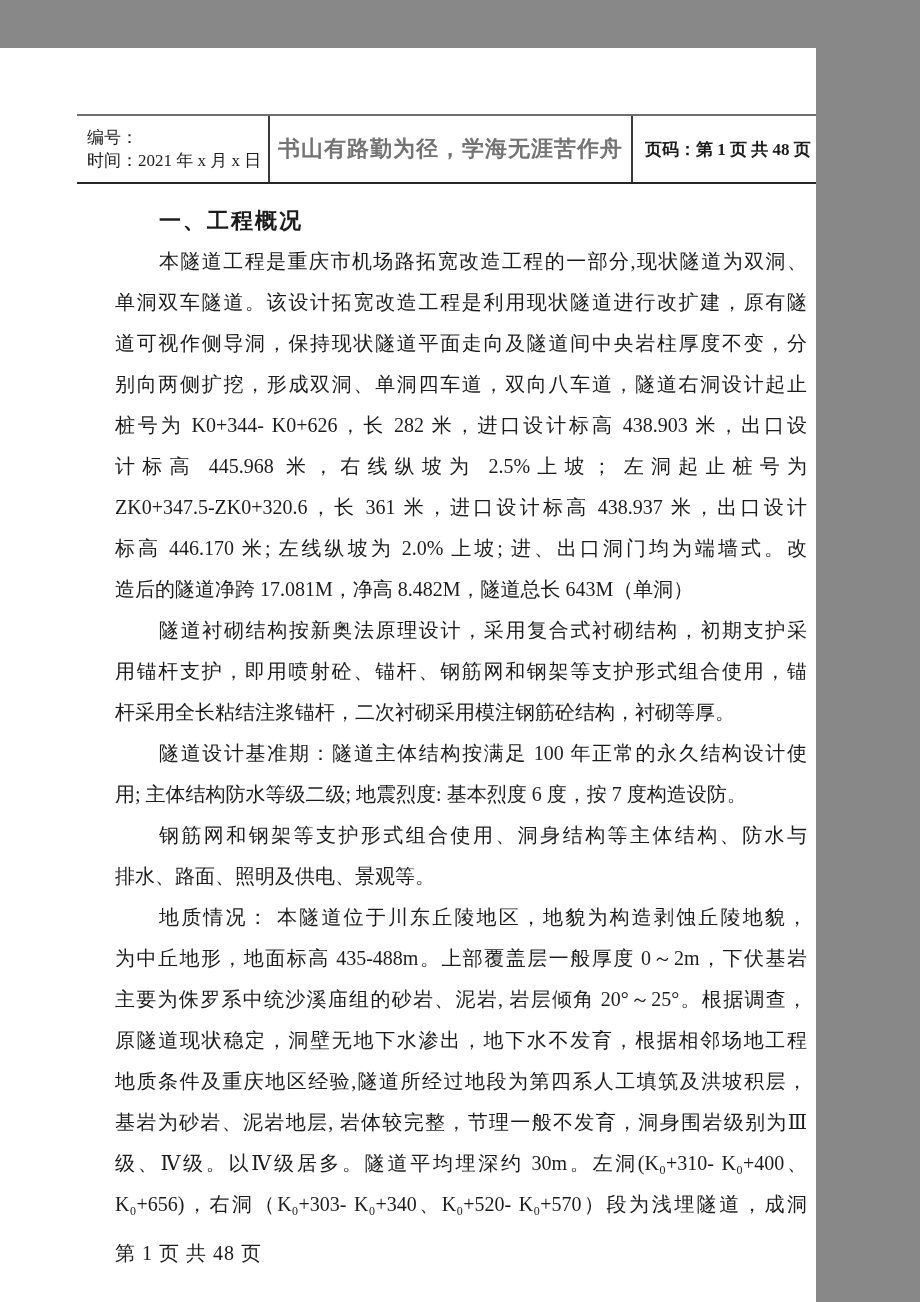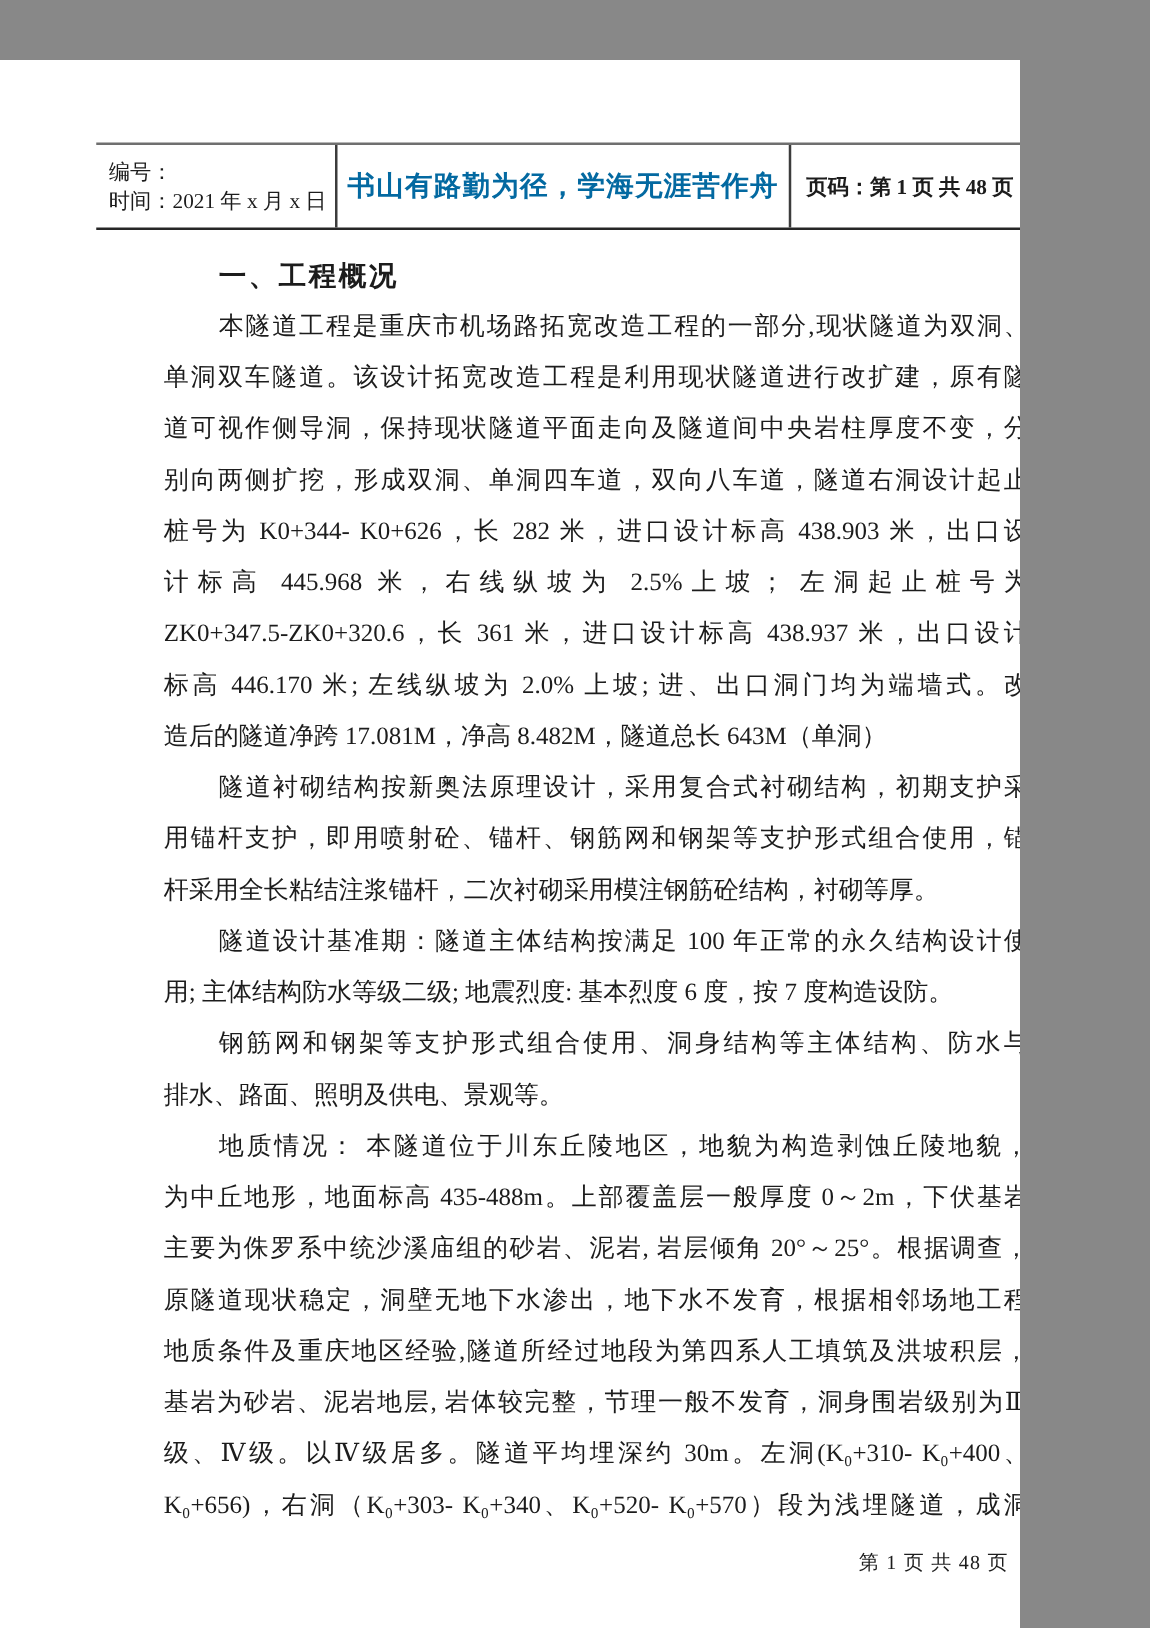--- a/index.html
+++ b/index.html
@@ -22,50 +22,50 @@
   }
   .hdr-cell{box-sizing:border-box;display:flex;flex-direction:column;justify-content:center;}
   .hdr-meta{width:193px;border-right:2px solid #3c3c3c;padding-left:10px;
     font-size:17px;line-height:23px;}
   .hdr-motto{width:363px;border-right:2px solid #3c3c3c;
     align-items:center;justify-content:center;
     font-size:22px;font-weight:bold;letter-spacing:1px;}
   .hdr-page{flex:1;padding-left:12px;font-size:17px;font-weight:bold;}
   
   .doc-body{
-    position:absolute;left:131px;top:152px;width:692px;
+    position:absolute;left:115px;top:152px;width:692px;
   }
   .line{
     height:41px;line-height:41px;font-size:20px;
     overflow:hidden;
   }
   .line.justify{text-align:justify;text-align-last:justify;}
   .line.indent{text-indent:44px;}
   .title-line{
     height:41px;line-height:41px;font-size:22px;font-weight:bold;
     text-indent:44px;letter-spacing:2px;
   }
   
   .footer{
     position:absolute;left:115px;top:1192px;width:692px;
-    text-align:right;font-size:16px;letter-spacing:1px;
+    font-size:20px;letter-spacing:1px;
   }
 </style>
 </head>
 <body>
 
 <div class="page">
 
   <div class="hdr">
     <div class="hdr-cell hdr-meta">
       <div>编号：</div>
       <div>时间：2021 年 x 月 x 日</div>
     </div>
     <div class="hdr-cell hdr-motto">
-      <div style="color: #0369a1;">书山有路勤为径，学海无涯苦作舟</div>
+      <div style="color: #737373;">书山有路勤为径，学海无涯苦作舟</div>
     </div>
     <div class="hdr-cell hdr-page">
       <div>页码：第 1 页 共 48 页</div>
     </div>
   </div>
 
   <div class="doc-body">
     <div class="title-line">一、工程概况</div>
     <div>
         <div class="line indent justify">本隧道工程是重庆市机场路拓宽改造工程的一部分,现状隧道为双洞、</div>

